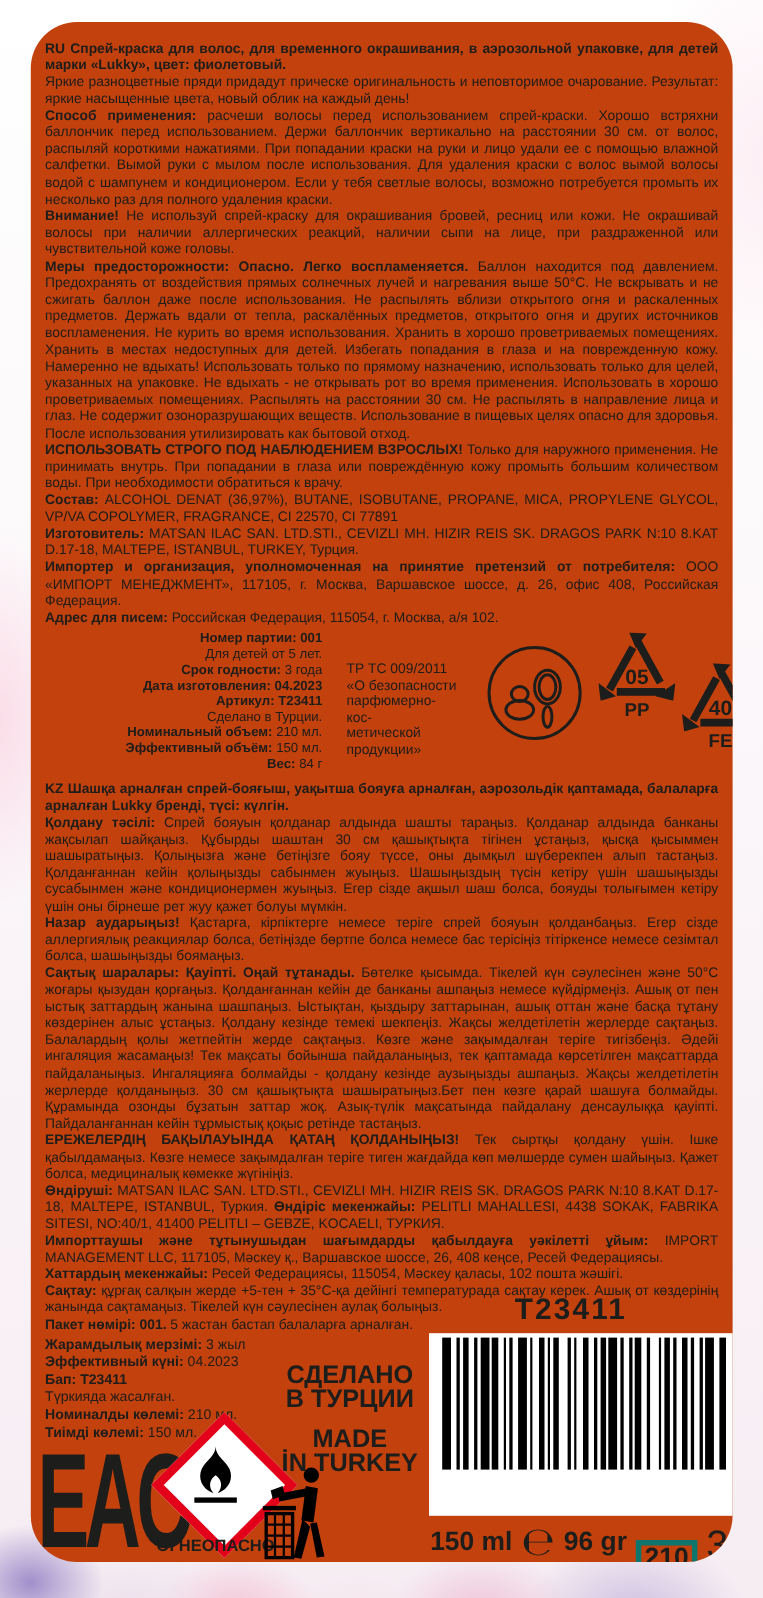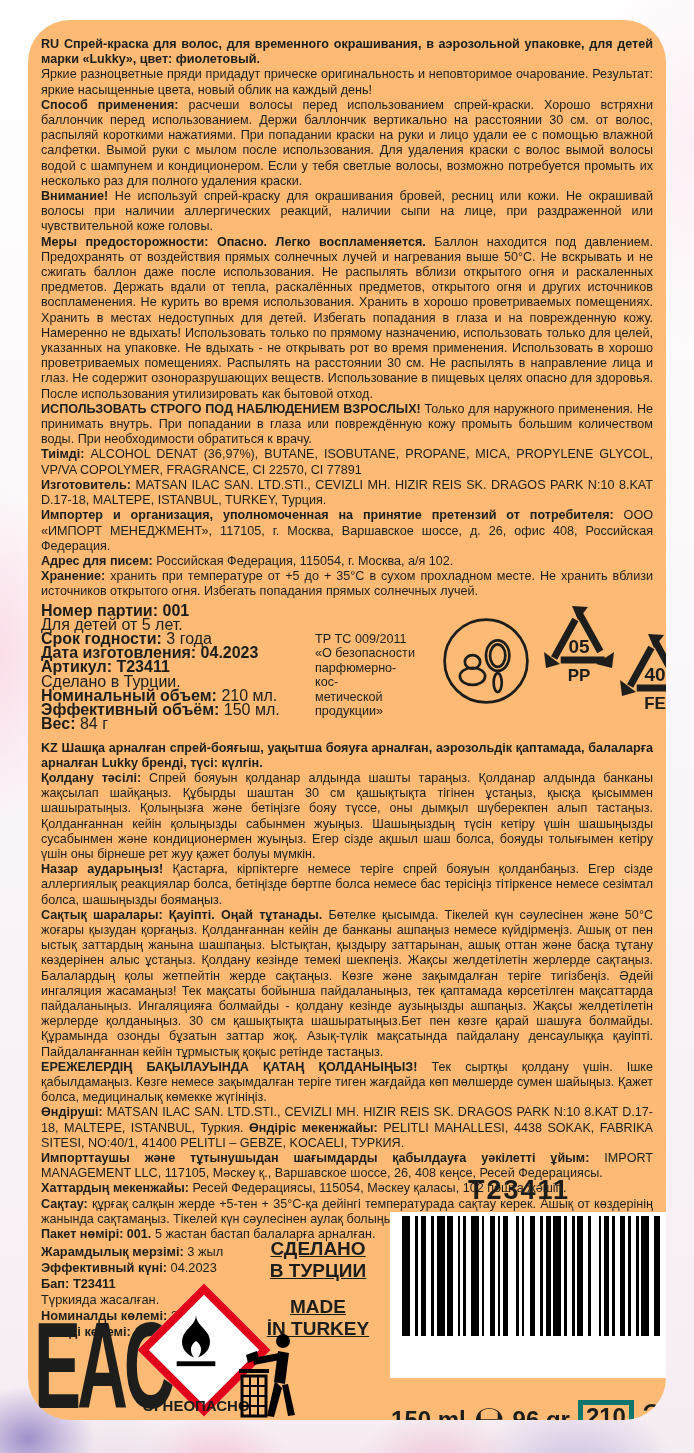--- a/index.html
+++ b/index.html
@@ -12,29 +12,29 @@
       radial-gradient(110px 75px at 31% 101%, #f4c3d6 0%, rgba(244,195,214,0) 70%),
       radial-gradient(130px 85px at 47% 102%, #f7e6ee 0%, rgba(247,230,238,0) 70%),
       radial-gradient(120px 80px at 63% 101%, #eec3d8 0%, rgba(238,195,216,0) 70%),
       radial-gradient(140px 95px at 83% 101%, #cdc0e0 0%, rgba(205,192,224,0) 72%),
       radial-gradient(100px 240px at 0% 45%, #fbdde8 0%, rgba(251,221,232,0) 70%),
       radial-gradient(170px 280px at 100% 10%, #fdeff5 0%, rgba(253,239,245,0) 72%),
       linear-gradient(#ffffff, #f6edf3);
   }
   .label{
     position:absolute;left:28px;top:20px;width:638px;height:1400px;
-    background:#fdba74;border-radius:42px;color:#1d1d1b;overflow:hidden;
+    background:#c2410c;border-radius:42px;color:#1d1d1b;overflow:hidden;
   }
   .text-col{padding:0 13px;font-size:12.6px;line-height:15.2px;text-align:justify;}
   .text-col p{margin:0;}
   .ru-col{padding-top:17px;}
   b{font-weight:bold;}
   
   .mid-band{display:flex;align-items:flex-start;padding:4px 13px 0 13px;height:128px;}
-  .batch-col{width:252px;flex:none;font-size:16px;line-height:14.2px;text-align:left;}
+  .batch-col{width:252px;flex:none;font-size:12px;line-height:14.2px;text-align:right;}
   .batch-col p{margin:0;}
   .trts{width:104px;flex:none;margin-left:22px;margin-top:28px;
         font-size:12.6px;line-height:14.6px;white-space:pre-line;text-align:left;}
   .cosmetic{width:90px;height:90px;flex:none;margin-left:22px;margin-top:12px;}
   .recycle{flex:none;text-align:center;width:72px;}
   .recycle.pp{margin-left:12px;margin-top:2px;}
   .recycle.fe{margin-left:4px;margin-top:30px;}
   .recycle .mat{font-weight:bold;font-size:17px;line-height:16px;margin-top:-4px;}
   .kz-col{padding-top:9px;}
   .kzbatch-col{width:360px;padding-top:2px;text-align:left;font-size:12.8px;line-height:16px;}
@@ -42,57 +42,56 @@
   
   .article-big{position:absolute;left:352px;top:1155px;width:278px;text-align:center;
       font-weight:bold;font-size:27px;letter-spacing:2px;}
   .barcode-box{position:absolute;left:362px;top:1192px;width:282px;height:166px;
       background:#ffffff;padding:0;}
   .barcode-bars{display:flex;height:120px;margin:4px 12px 0 12px;}
   .barcode-bars .bar{background:#000;}
   .barcode-bars .space{background:transparent;}
   .barcode-digits{text-align:center;font-size:20px;letter-spacing:5px;margin-top:2px;color:#000;}
   .made-in{position:absolute;left:225px;top:1218px;width:130px;text-align:center;
-      font-weight:bold;font-size:19px;line-height:22px;text-decoration:underline;}
+      font-weight:bold;font-size:23px;line-height:22px;}
   .made-gap{height:14px;}
   .eac{position:absolute;left:6px;top:1276px;width:130px;height:120px;overflow:visible;
       font-weight:bold;font-size:86px;letter-spacing:-5px;
       transform:scale(0.82,1.42);transform-origin:left top;}
   .ghs-wrap{position:absolute;left:112px;top:1266px;width:112px;height:112px;}
   .ghs-diamond{position:absolute;left:17px;top:17px;width:78px;height:78px;background:#fff;
       border:8px solid #e2001a;transform:rotate(45deg);}
   .ghs-flame{position:absolute;left:30px;top:28px;width:52px;height:56px;}
   .flammable-caption{position:absolute;left:100px;top:1377px;width:136px;text-align:center;
       font-weight:bold;font-size:15px;}
   .tidyman{position:absolute;left:210px;top:1312px;width:64px;height:88px;}
   .qty-row{position:absolute;left:352px;top:1368px;width:282px;display:flex;
-      justify-content:flex-end;align-items:flex-end;gap:8px;}
+      justify-content:flex-end;align-items:flex-start;gap:8px;}
   .qty-bold{font-weight:bold;font-size:24px;}
   .e-sign{font-family:"DejaVu Sans",sans-serif;font-size:36px;line-height:30px;}
   .boxed{border:5px solid #0f766e;font-weight:bold;font-size:24px;padding:0 3px;line-height:24px;margin-top:12px;}
   .last-digit{font-size:36px;line-height:32px;}
   svg .stroke{fill:none;stroke:#1d1d1b;stroke-width:3;}
 </style>
 </head>
 <body>
 
 <div class="label">
 
   <div class="text-col ru-col">
       <p><b>RU Спрей-краска для волос, для временного окрашивания, в аэрозольной упаковке, для детей марки «Lukky», цвет: фиолетовый.</b></p>
       <p><span>Яркие разноцветные пряди придадут прическе оригинальность и неповторимое очарование. Результат: яркие насыщенные цвета, новый облик на каждый день!</span></p>
       <p><b>Способ применения: </b><span>расчеши волосы перед использованием спрей-краски. Хорошо встряхни баллончик перед использованием. Держи баллончик вертикально на расстоянии 30 см. от волос, распыляй короткими нажатиями. При попадании краски на руки и лицо удали ее с помощью влажной салфетки. Вымой руки с мылом после использования. Для удаления краски с волос вымой волосы водой с шампунем и кондиционером. Если у тебя светлые волосы, возможно потребуется промыть их несколько раз для полного удаления краски.</span></p>
       <p><b>Внимание! </b><span>Не используй спрей-краску для окрашивания бровей, ресниц или кожи. Не окрашивай волосы при наличии аллергических реакций, наличии сыпи на лице, при раздраженной или чувствительной коже головы.</span></p>
       <p><b>Меры предосторожности: Опасно. Легко воспламеняется. </b><span>Баллон находится под давлением. Предохранять от воздействия прямых солнечных лучей и нагревания выше 50°С. Не вскрывать и не сжигать баллон даже после использования. Не распылять вблизи открытого огня и раскаленных предметов. Держать вдали от тепла, раскалённых предметов, открытого огня и других источников воспламенения. Не курить во время использования. Хранить в хорошо проветриваемых помещениях. Хранить в местах недоступных для детей. Избегать попадания в глаза и на поврежденную кожу. Намеренно не вдыхать! Использовать только по прямому назначению, использовать только для целей, указанных на упаковке. Не вдыхать - не открывать рот во время применения. Использовать в хорошо проветриваемых помещениях. Распылять на расстоянии 30 см. Не распылять в направление лица и глаз. Не содержит озоноразрушающих веществ. Использование в пищевых целях опасно для здоровья. После использования утилизировать как бытовой отход.</span></p>
       <p><b>ИСПОЛЬЗОВАТЬ СТРОГО ПОД НАБЛЮДЕНИЕМ ВЗРОСЛЫХ! </b><span>Только для наружного применения. Не принимать внутрь. При попадании в глаза или повреждённую кожу промыть большим количеством воды. При необходимости обратиться к врачу.</span></p>
-      <p><b>Тиімді: </b><span>ALCOHOL DENAT (36,97%), BUTANE, ISOBUTANE, PROPANE, MICA, PROPYLENE GLYCOL, VP/VA COPOLYMER, FRAGRANCE, CI 22570, CI 77891</span></p>
+      <p><b>Состав: </b><span>ALCOHOL DENAT (36,97%), BUTANE, ISOBUTANE, PROPANE, MICA, PROPYLENE GLYCOL, VP/VA COPOLYMER, FRAGRANCE, CI 22570, CI 77891</span></p>
       <p><b>Изготовитель: </b><span>MATSAN ILAC SAN. LTD.STI., CEVIZLI MH. HIZIR REIS SK. DRAGOS PARK N:10 8.KAT D.17-18, MALTEPE, ISTANBUL, TURKEY, Турция.</span></p>
       <p><b>Импортер и организация, уполномоченная на принятие претензий от потребителя: </b><span>ООО «ИМПОРТ МЕНЕДЖМЕНТ», 117105, г. Москва, Варшавское шоссе, д. 26, офис 408, Российская Федерация.</span></p>
       <p><b>Адрес для писем: </b><span>Российская Федерация, 115054, г. Москва, а/я 102.</span></p>
-      <p><b>Хранение: </b><span>хранить при температуре от +5 до + 35°С в сухом прохладном месте. Не хранить вблизи источников открытого огня. Избегать попадания прямых солнечных лучей.</span></p>
     </div>
 
   <div class="mid-band">
     <div class="batch-col">
         <p><b>Номер партии: </b><b>001</b></p>
         <p><span>Для детей от 5 лет.</span></p>
         <p><b>Срок годности: </b><span>3 года</span></p>
         <p><b>Дата изготовления: </b><b>04.2023</b></p>
         <p><b>Артикул: </b><b>Т23411</b></p>
         <p><span>Сделано в Турции.</span></p>

